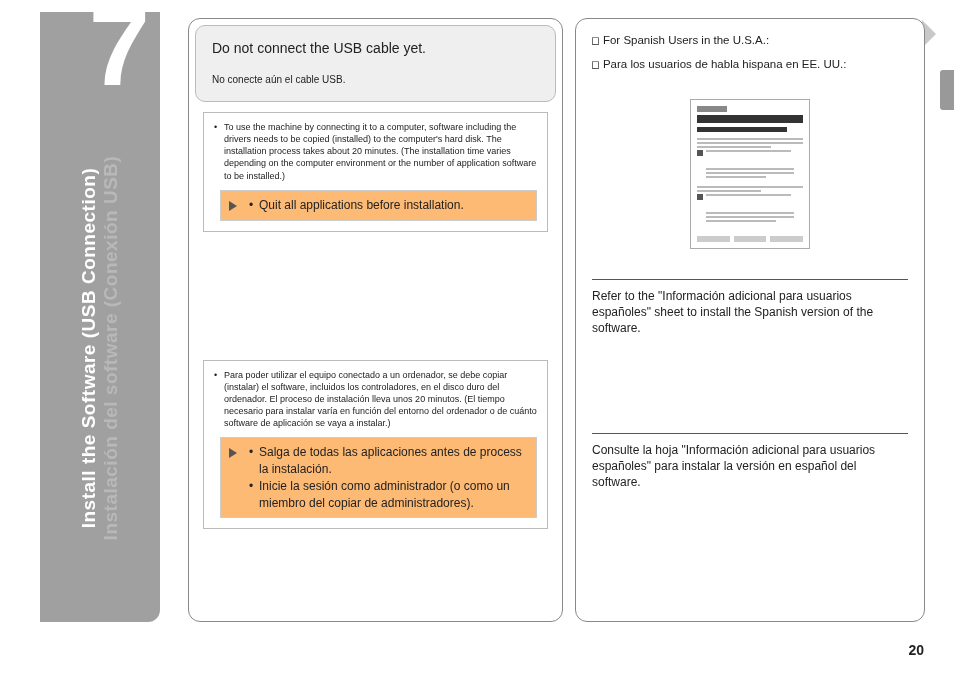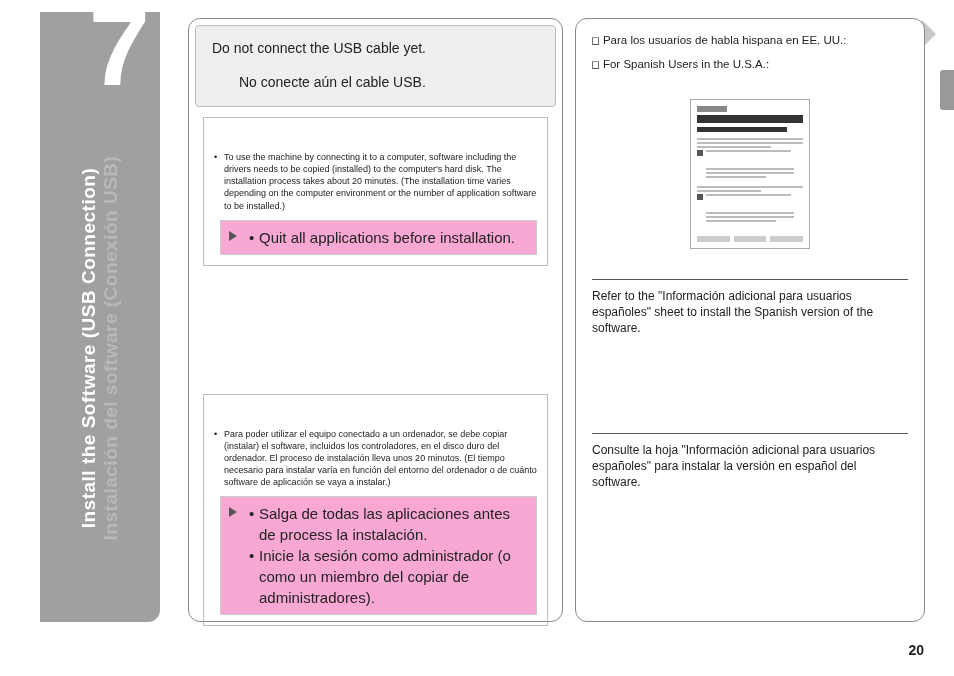--- a/index.html
+++ b/index.html
@@ -79,50 +79,50 @@
     width: 375px;
     height: 604px;
     border: 1px solid #888;
     border-radius: 12px;
     padding: 0;
     background: #fff;
   }
   .warnbox {
     margin: 6px 6px 10px 6px;
     border: 1px solid #bbb;
-    border-radius: 4px;
+    border-radius: 10px;
     background: #efefef;
     padding: 14px 16px 16px 16px;
   }
   .warn-en { font-size: 14px; color: #222; margin-bottom: 18px; }
-  .warn-es { font-size: 14px; color: #222; margin-left: 27px; }
+  .warn-es { font-size: 10px; color: #222; }
   .infoblock {
     margin: 10px 14px 8px 14px;
     border: 1px solid #bbb;
     padding: 8px 10px 10px 10px;
   }
-  .infoblock ul { list-style: none; margin-top: 25px; }
+  .infoblock ul { list-style: none; }
   .infoblock .bullet {
     font-size: 9px;
     color: #222;
     line-height: 1.35;
     padding-left: 10px;
     position: relative;
   }
   .infoblock .bullet::before {
     content: "•";
     position: absolute;
     left: 0;
   }
   .subnote {
     margin: 8px 0 0 6px;
     border: 1px solid #ccc;
     padding: 6px 8px 6px 28px;
-    background: #f9a8d4;
-    font-size: 15px;
+    background: #fdba74;
+    font-size: 12px;
     color: #222;
     line-height: 1.4;
     position: relative;
   }
   .subnote .tri {
     position: absolute;
     left: 8px;
     top: 10px;
     width: 0; height: 0;
     border-top: 5px solid transparent;
@@ -217,22 +217,22 @@
     </ul>
     <div class="subnote">
       <div class="tri"></div>
       <div class="row">Salga de todas las aplicaciones antes de process la instalación.</div>
       <div class="row">Inicie la sesión como administrador (o como un miembro del copiar de administradores).</div>
     </div>
   </div>
 </div>
 
 <div class="col2">
+  <div class="sp-line"><span class="box">□</span><span>For Spanish Users in the U.S.A.:</span></div>
   <div class="sp-line"><span class="box">□</span><span>Para los usuarios de habla hispana en EE. UU.:</span></div>
-  <div class="sp-line"><span class="box">□</span><span>For Spanish Users in the U.S.A.:</span></div>
 
   <div class="sheet">
     <div class="bar"></div>
     <div class="header" title="Información adicional para usuarios españoles"></div>
     <div class="sub" title="Antes de instalar el software"></div>
     <div class="para"></div>
       <div class="para"></div>
       <div class="para" style="width:70%"></div>
     <div class="block">
       <span class="num"></span><span class="pline" style="width:85px"></span><br>

